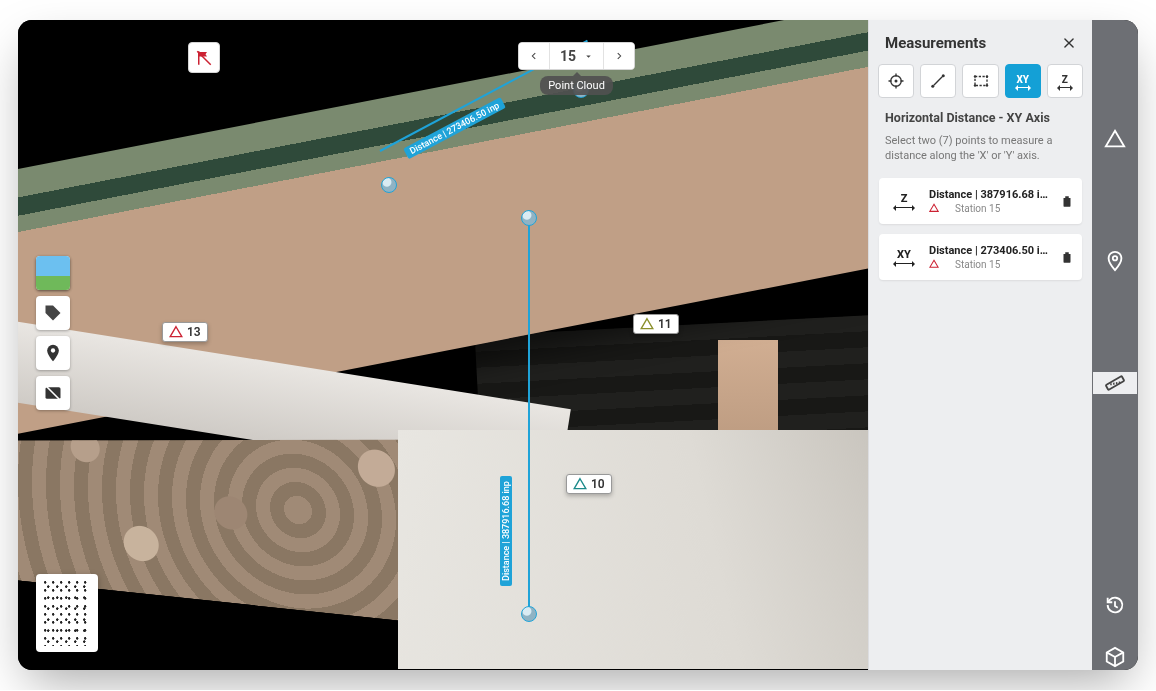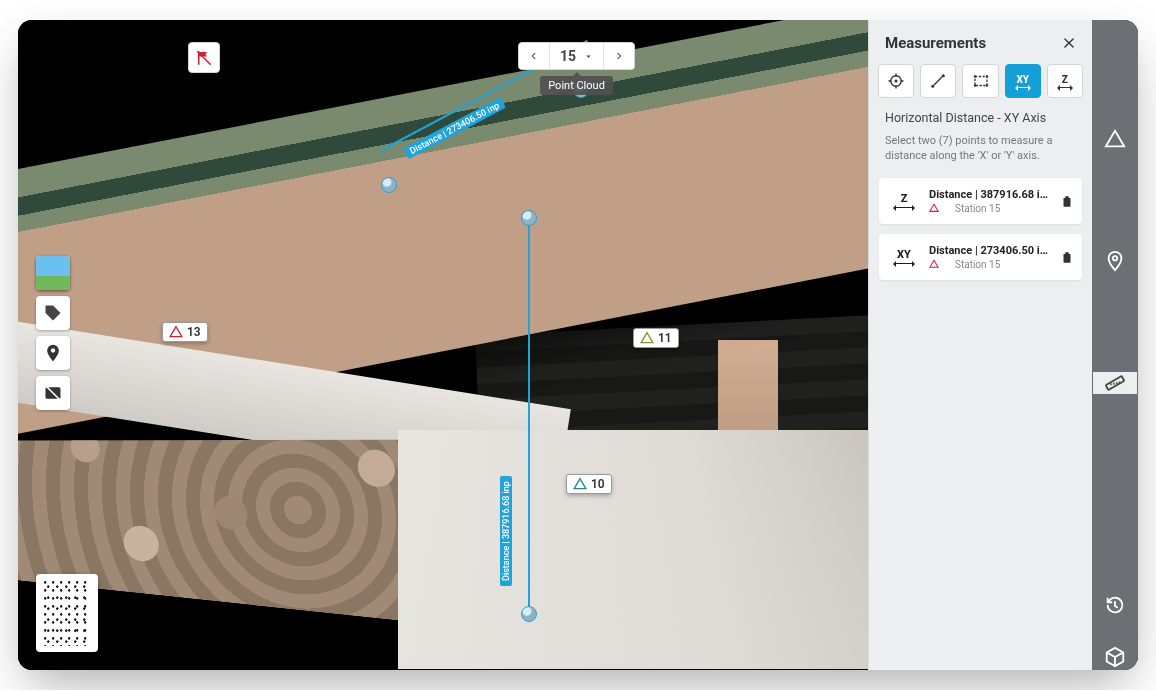--- a/index.html
+++ b/index.html
@@ -152,21 +152,21 @@
   }
   .stn-ctrl button, .stn-ctrl .cur {
     border: none; background: #fff; padding: 5px 10px;
     font-size: 14px; color: #444; cursor: pointer;
     border-right: 1px solid #e2e2e2;
   }
   .stn-ctrl .cur { font-weight: 700; display: inline-flex; align-items: center; gap: 8px; cursor: pointer; }
   .stn-ctrl button:last-child { border-right: none; }
   .stn-tip {
     margin-top: 6px; background: rgba(80,80,80,.92); color: #fff;
-    font-size: 11px; padding: 3px 8px; border-radius: 3px; position: relative;
+    font-size: 11px; padding: 3px 8px; border-radius: 8px; position: relative;
   }
   .stn-tip::before {
     content: ""; position: absolute; top: -4px; left: 50%; margin-left: -4px;
     border: 4px solid transparent; border-bottom-color: rgba(80,80,80,.92);
     border-top: none;
   }
 
   
   .left-tools {
     position: absolute; left: 18px; top: 236px;
@@ -221,21 +221,21 @@
   .rp-tools .tlabel { font-size: 10px; font-weight: 800; line-height: 1; }
   .rp-tools .tsub { width: 14px; border-top: 1.5px solid currentColor; position: relative; margin-top: 2px; }
   .rp-tools .tsub::before, .rp-tools .tsub::after {
     content: ""; position: absolute; top: -3px; width: 0; height: 0;
     border: 3px solid transparent;
   }
   .rp-tools .tsub::before { left: -4px; border-right-color: currentColor; }
   .rp-tools .tsub::after  { right: -4px; border-left-color: currentColor; }
 
   .rp-mode {
-    padding: 0 16px 4px; font-size: 12.5px; font-weight: 400; color: #444;
+    padding: 0 16px 4px; font-size: 12.5px; font-weight: 700; color: #444;
   }
   .rp-help {
     padding: 4px 16px 14px; font-size: 11px; color: #777; line-height: 1.4;
   }
 
   .rp-list { padding: 0 10px; display: flex; flex-direction: column; gap: 10px; }
   .m-card {
     background: #fff; border-radius: 4px;
     box-shadow: 0 1px 2px rgba(0,0,0,.08);
     display: flex; align-items: center; padding: 10px 8px; gap: 8px;
@@ -301,21 +301,21 @@
     <span class="meas-pt" style="left:503px; top:586px"></span>
     <span class="meas-label" style="left:388px; top:128px; transform: rotate(-28deg);">Distance | 273406.50 inp</span>
     <span class="meas-label" style="left:488px; top:560px; transform: rotate(-90deg);">Distance | 387916.68 inp</span>
 
     <span class="scene-badge" style="left:144px; top:302px">
       <svg viewBox="0 0 24 24">
           <path d="M12 3 L22 20 H2 Z" fill="none" stroke="#c23" stroke-width="2.4"></path>
         </svg>
       <span>13</span>
     </span>
-    <span class="scene-badge" style="left:615px; top:308px">
+    <span class="scene-badge" style="left:615px; top:294px">
       <svg viewBox="0 0 24 24">
           <path d="M12 3 L22 20 H2 Z" fill="none" stroke="#8a8f2a" stroke-width="2.4"></path>
         </svg>
       <span>11</span>
     </span>
     <span class="scene-badge" style="left:548px; top:454px">
       <svg viewBox="0 0 24 24">
           <path d="M12 3 L22 20 H2 Z" fill="none" stroke="#1b8a8a" stroke-width="2.4"></path>
         </svg>
       <span>10</span>

